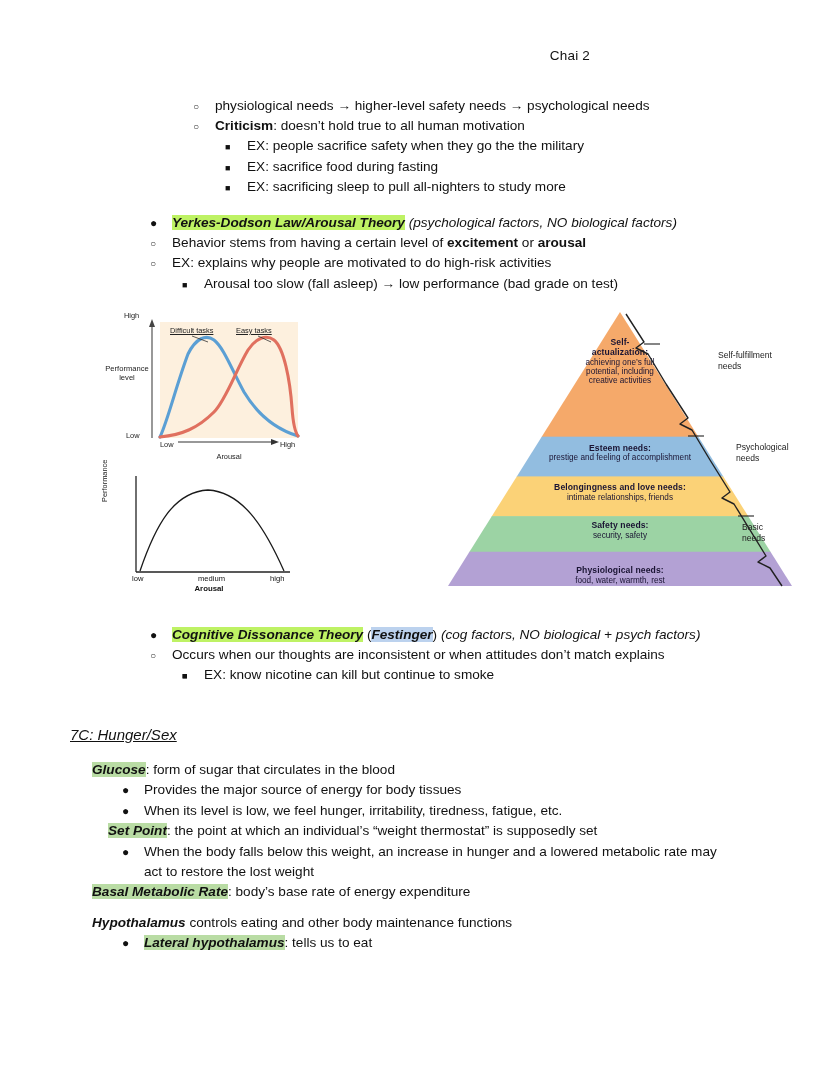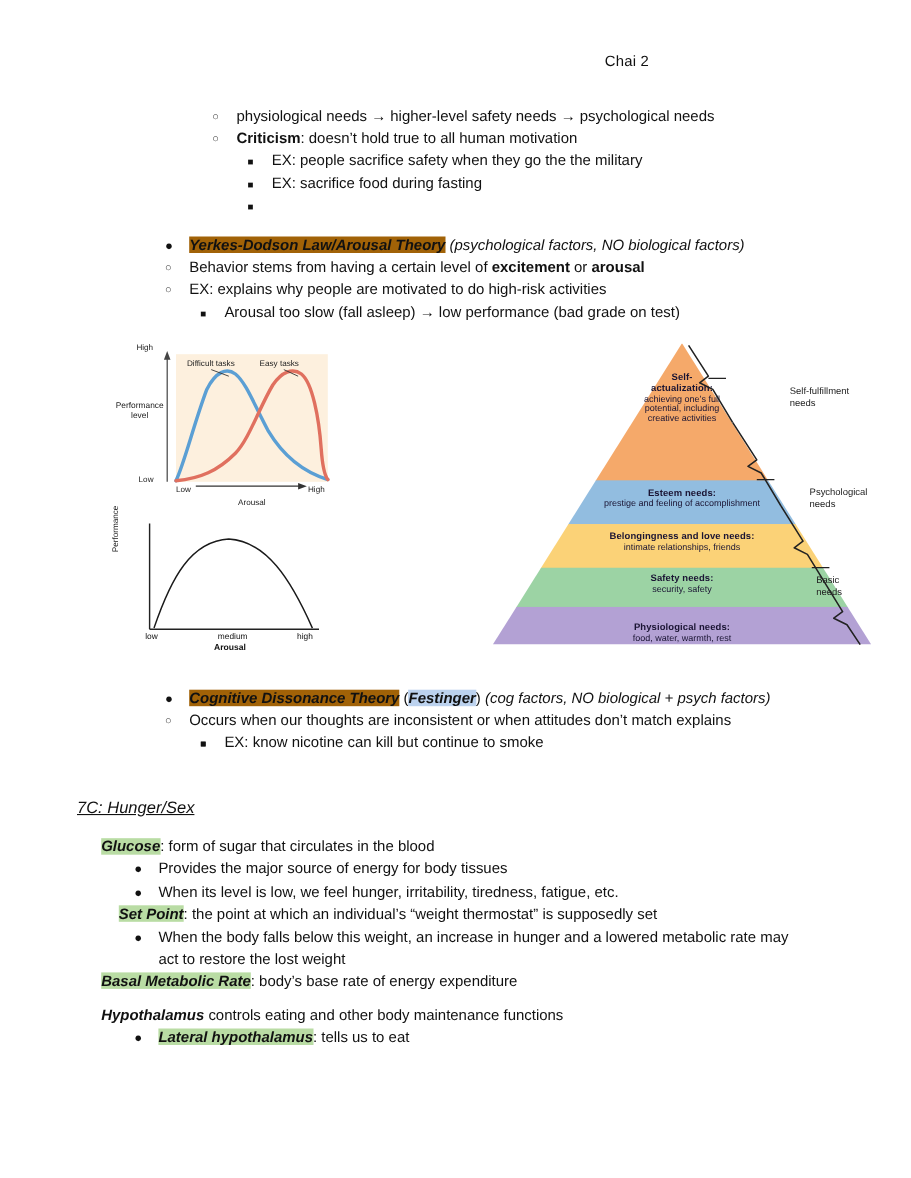--- a/index.html
+++ b/index.html
@@ -22,21 +22,21 @@
   
   .outline{position:absolute; font-size:13.6px; line-height:20.2px; color:#111;}
   .li{position:relative; display:block; margin:0 0 0 0; padding:0 0 0 0;}
   .li .mk{position:absolute; left:0; top:0; width:22px; text-align:left;}
   .li .tx{display:block;}   
 
   .bullet-disc .mk{font-size:12px; line-height:20.2px;}
   .bullet-circ .mk{font-size:10px; line-height:21px; color:#333;}
   .bullet-sq   .mk{font-size:9px;  line-height:22px; color:#111;}
 
-  .hl-orange{background:#a16207;}
+  .hl-orange{background:#bef264;}
   .hl-blue{background:#bcd2ee;}
   .hl-green{background:#b9dca4;}
 
   .sec-head{
     position:absolute;
     font-size:15px; font-style:italic;
     text-decoration:underline; color:#111;
   }
 
   
@@ -48,21 +48,21 @@
   .fig-yd .hi{position:absolute; left:28px; top:3px; font-size:7.4px; color:#222;}
   .fig-yd .lo{position:absolute; left:30px; top:123px; font-size:7.4px; color:#222;}
   .fig-yd .panel{
     position:absolute; left:64px; top:14px; width:138px; height:116px;
     background:#fdf0de;
   }
   .fig-yd .xlo{position:absolute; left:64px; top:132px; font-size:7.4px; color:#222;}
   .fig-yd .xhi{position:absolute; left:184px; top:132px; font-size:7.4px; color:#222;}
   .fig-yd .xttl{position:absolute; left:64px; top:144px; width:138px; text-align:center;
                 font-size:7.4px; color:#222;}
-  .fig-yd .lbl{position:absolute; font-size:7.4px; color:#222;}
+  .fig-yd .lbl{position:absolute; font-size:7.4px; color:#222;text-decoration:underline;}
   .fig-yd .lbl-d{left:74px; top:18px;}
   .fig-yd .lbl-e{left:140px; top:18px;}
 
   
   .fig-u{position:absolute; left:104px; top:468px; width:205px; height:130px;}
   .fig-u .ylab{
     position:absolute; left:-4px; top:34px; font-size:7.4px; color:#222;
     transform:rotate(-90deg); transform-origin:left top; white-space:nowrap;
   }
   .fig-u .tick{position:absolute; font-size:7.6px; color:#111;}
@@ -105,20 +105,21 @@
       <div class="li bullet-sq" style="padding-left: 84px;">
         <span class="mk" style="left: 62px;">■</span>
         <span class="tx"><span>EX: people sacrifice safety when they go the the military</span></span>
       </div>
       <div class="li bullet-sq" style="padding-left: 84px;">
         <span class="mk" style="left: 62px;">■</span>
         <span class="tx"><span>EX: sacrifice food during fasting</span></span>
       </div>
       <div class="li bullet-sq" style="padding-left: 84px;">
         <span class="mk" style="left: 62px;">■</span>
+        <span class="tx"><span>EX: sacrificing sleep to pull all-nighters to study more</span></span>
       </div>
     </div>
 
   <div class="outline" id="outline-yerkes" style="left:120px; top:213px; width:620px;">
       <div class="li bullet-disc" style="padding-left: 52px;">
         <span class="mk" style="left: 30px;">●</span>
         <span class="tx"><span class="hl-orange" style="font-weight: bold; font-style: italic;">Yerkes-Dodson Law/Arousal Theory</span><span> </span><span style="font-style: italic;">(psychological factors, NO biological factors)</span></span>
       </div>
       <div class="li bullet-circ" style="padding-left: 52px;">
         <span class="mk" style="left: 30px;">○</span>

